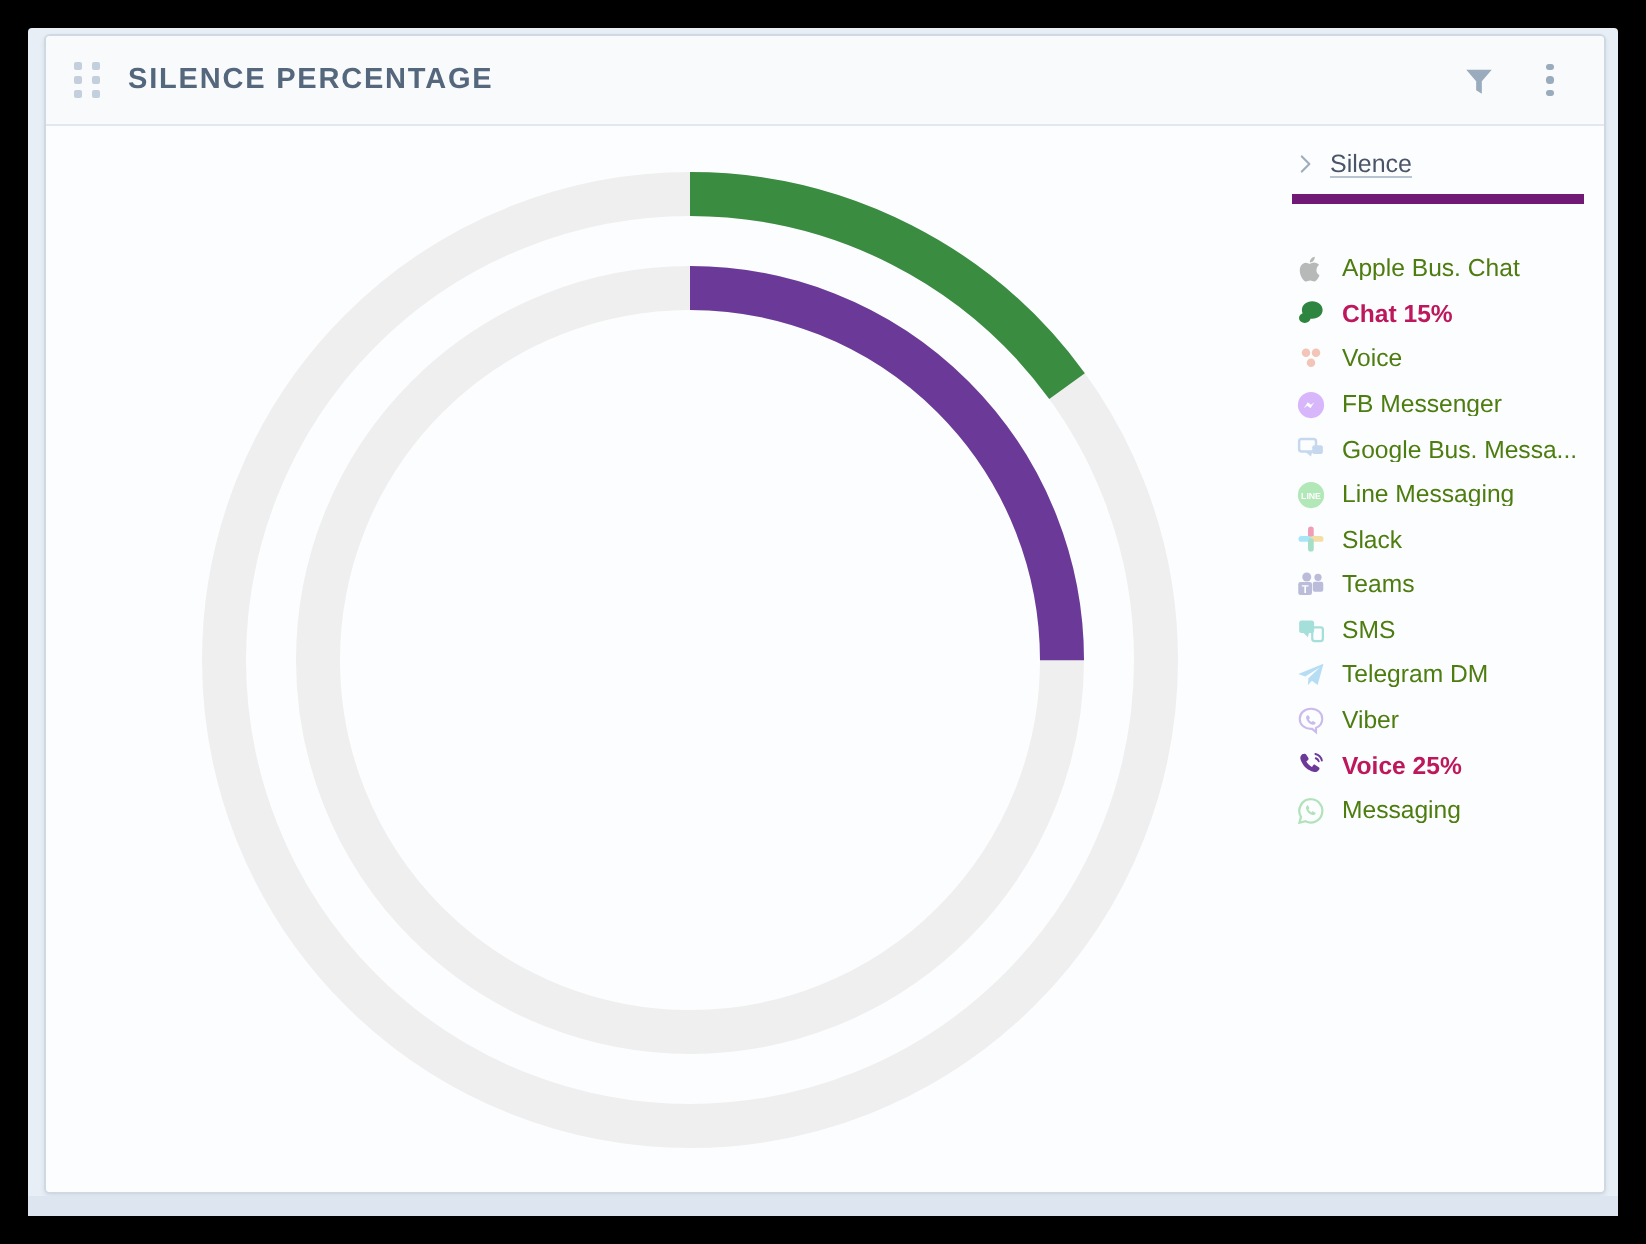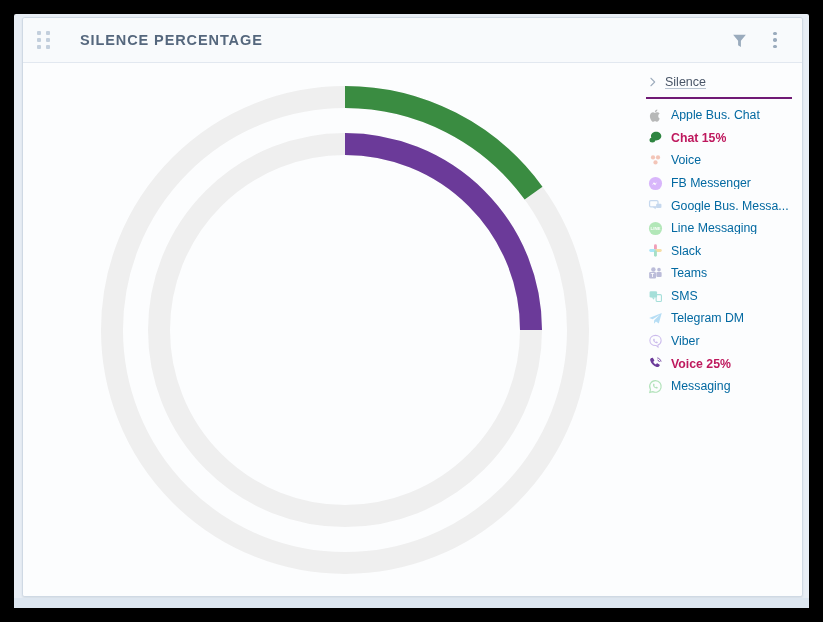--- a/index.html
+++ b/index.html
@@ -24,47 +24,47 @@
   
   .hdr{
     height:45px;flex:0 0 45px;background:#f8fafc;border-bottom:1px solid #e2e8f0;
     display:flex;align-items:center;padding:0 12px 0 14px;box-sizing:border-box;
   }
   .grip{width:14px;height:18px;display:grid;grid-template-columns:5px 5px;
         grid-template-rows:4px 4px 4px;gap:3px 4px;flex:0 0 auto;margin-right:13px;}
   .grip i{display:block;width:4px;height:4px;background:#c3cfdd;border-radius:1px;}
   .title{
     font-size:14.5px;font-weight:bold;letter-spacing:.9px;color:#55677d;
-    white-space:nowrap;flex:1 1 auto;margin-left:16px;
+    white-space:nowrap;flex:1 1 auto;
   }
   .hicons{display:flex;align-items:center;gap:6px;flex:0 0 auto;}
   .ibtn{width:30px;height:30px;display:flex;align-items:center;justify-content:center;
         border-radius:3px;cursor:pointer;}
   .kebab{display:flex;flex-direction:column;gap:3px;align-items:center;}
   .kebab i{width:3.5px;height:3.5px;border-radius:50%;background:#9aabbd;display:block;}
 
   
   .body{flex:1 1 auto;display:flex;position:relative;background:#fcfdfe;}
   .chartwrap{flex:1 1 auto;position:relative;}
   .chartwrap svg{position:absolute;left:0;top:0;}
 
   
   .legend{
     flex:0 0 162px;padding:12px 10px 8px 6px;box-sizing:border-box;
     display:flex;flex-direction:column;
   }
   .lg-head{display:flex;align-items:center;gap:7px;padding:0 2px 8px 2px;
-           border-bottom:2px solid #701a75;margin-bottom:5px;}
+           border-bottom:5px solid #701a75;margin-bottom:21px;}
   .chev{width:10px;height:10px;flex:0 0 auto;}
   .lg-head-txt{font-size:12.5px;color:#4a5668;text-decoration:underline;
                text-decoration-color:#b9c4d1;text-underline-offset:2px;cursor:pointer;}
   .lg-row{display:flex;align-items:center;gap:8px;height:22.6px;padding:0 2px;cursor:pointer;}
   .lg-ico{width:15px;height:15px;flex:0 0 auto;display:flex;align-items:center;justify-content:center;}
   .lg-ico svg{display:block;}
-  .lg-txt{font-size:12.3px;color:#0369a1;white-space:nowrap;overflow:hidden;
+  .lg-txt{font-size:12.3px;color:#4d7c0f;white-space:nowrap;overflow:hidden;
           text-overflow:ellipsis;line-height:1;}
   .lg-row.on .lg-txt{color:#be185d;font-weight:bold;}
   .dim{opacity:.42;}
 </style>
 </head>
 <body>
 
 <div class="desk">
   <div class="card">
 

